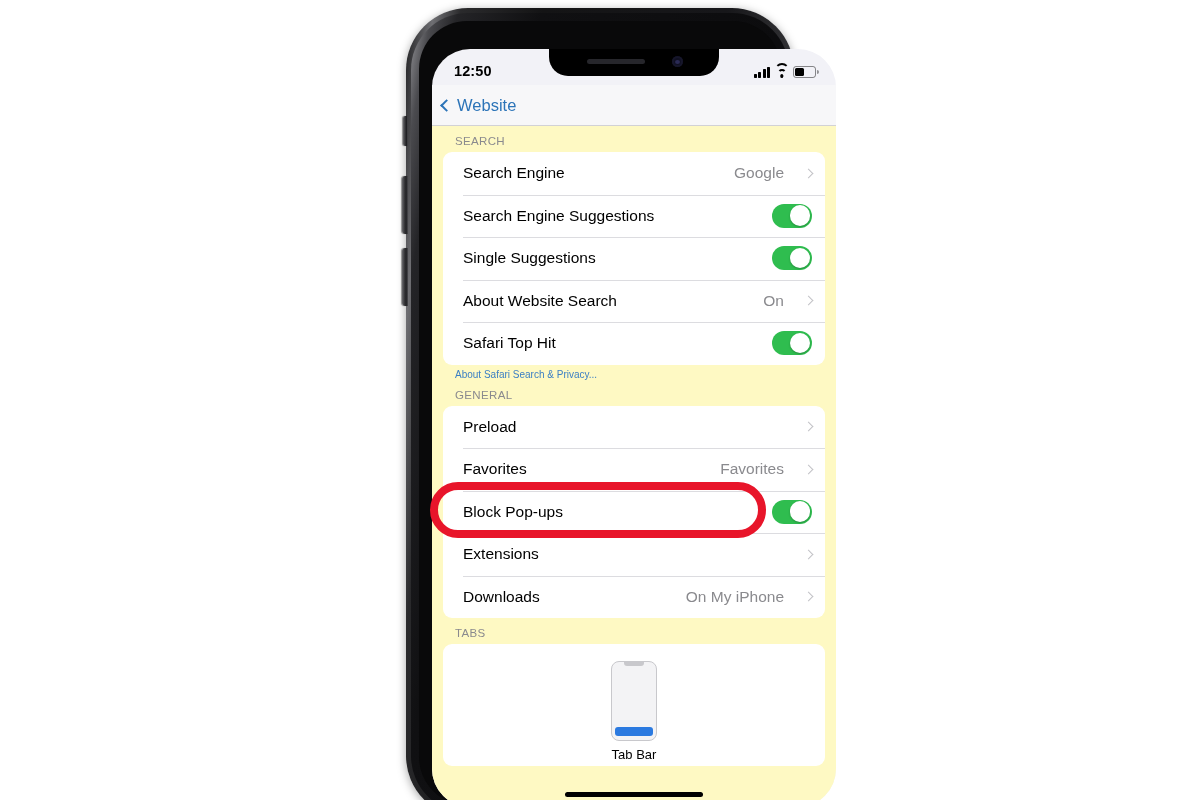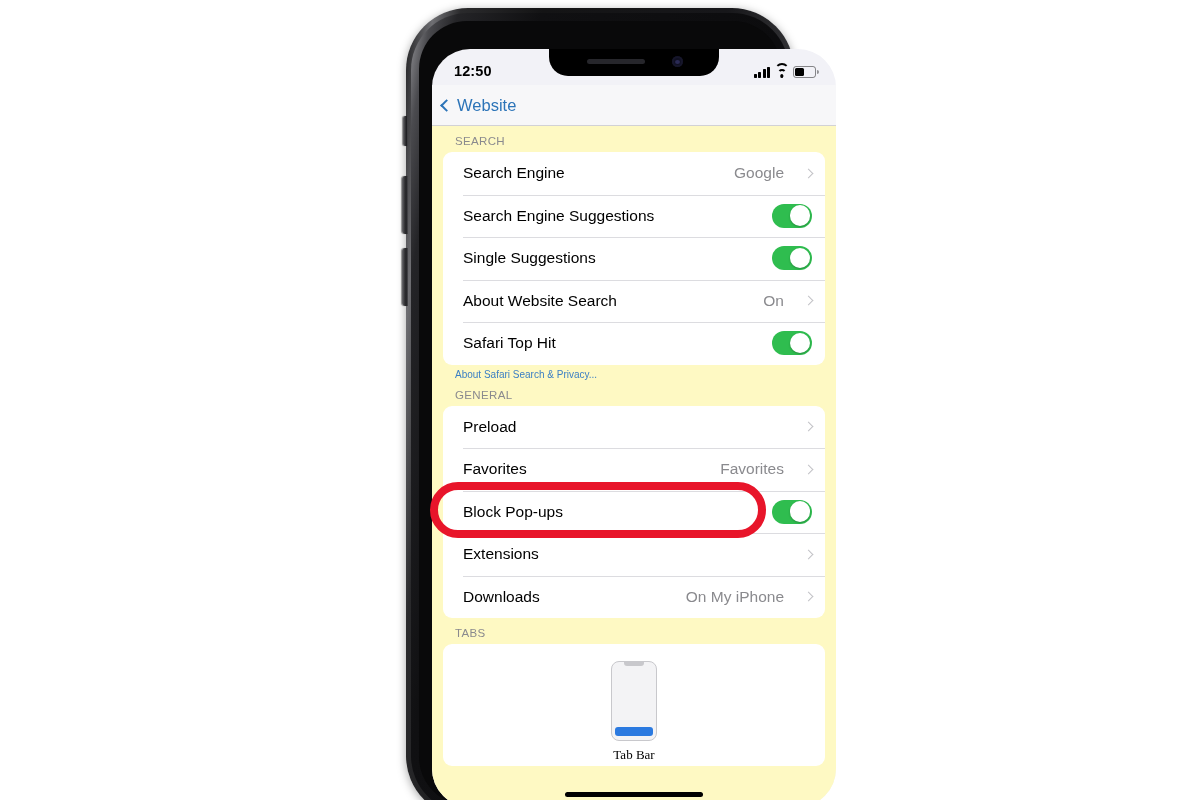--- a/index.html
+++ b/index.html
@@ -199,21 +199,20 @@
     padding:4px 0 0 23px;
     cursor:pointer;
   }
 
   
   .tabcard {
     background:#fff; margin:0 11px; border-radius:9px;
     display:flex; justify-content:space-around; align-items:flex-start;
     padding:17px 0 6px 0;
     height:122px;
-    font-family:Liberation Serif, serif;
   }
   .tabopt { display:flex; flex-direction:column; align-items:center; cursor:pointer; }
   .mini {
     position:relative; width:46px; height:80px;
     border:1.7px solid #c8c8cc; border-radius:8px;
     background:#f3f3f5;
     overflow:hidden;
   }
   .mini-notch {
     position:absolute; left:50%; transform:translateX(-50%); top:0;

